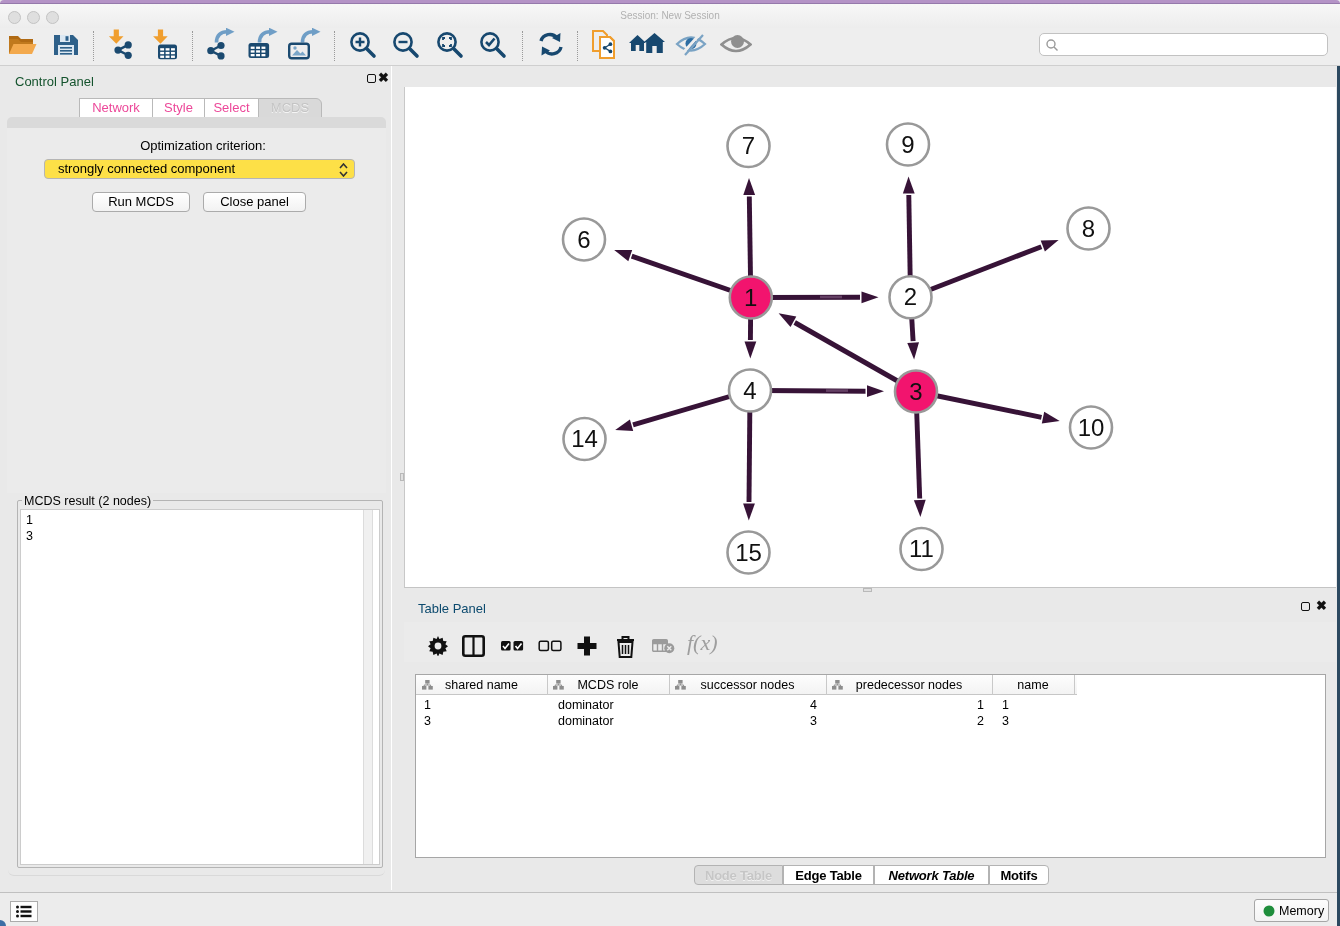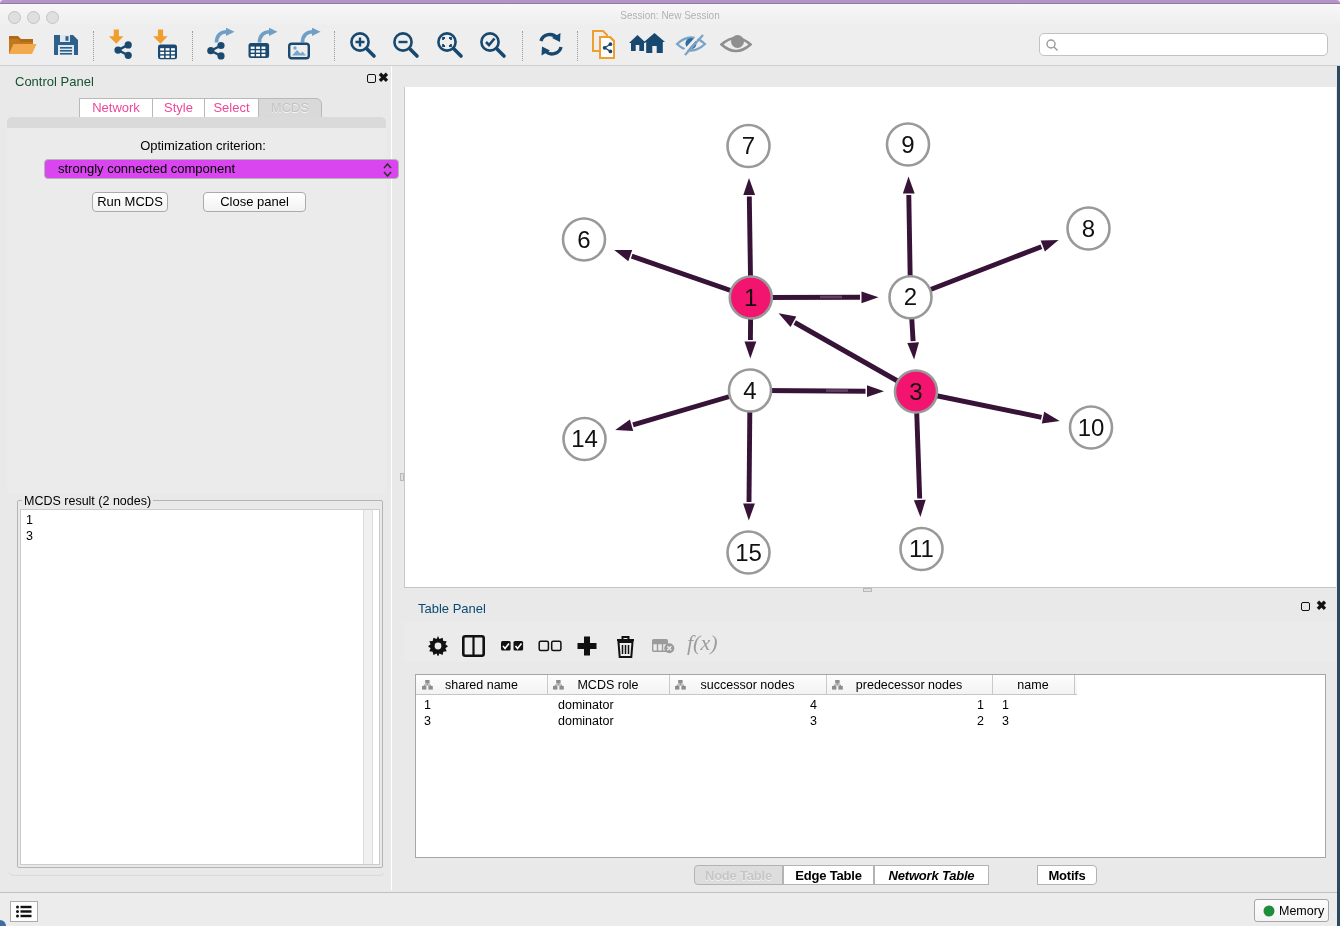--- a/index.html
+++ b/index.html
@@ -19,21 +19,21 @@
 #searchbox svg { position:absolute; left:5px; top:4px; }
 
 #cpanel { left:0; top:66px; width:392px; height:824px; background:#e9e9e9; border-right:1.5px solid #ffffff; }
 #cp-title { left:15px; top:8px; font-size:13px; color:#14532d; }
 .winbtn-sq { position:absolute; width:9px; height:9px; border:1.5px solid #111; border-radius:2px; }
 .winbtn-x { position:absolute; font-size:13px; font-weight:bold; color:#111; }
 .tabbtn { position:absolute; top:32px; height:20px; background:#fff; border:1px solid #b9b9b9; font-size:13px; color:#ec4899; text-align:center; line-height:18px; }
 #mcds-panel { left:7px; top:51px; width:379px; height:376px; background:#ebebeb; border-radius:5px 5px 0 0; }
 #mcds-band { left:7px; top:51px; width:379px; height:11px; background:#dadada; border-radius:5px 5px 0 0; }
 #opt-label { left:7px; top:72px; width:392px; text-align:center; font-size:13px; color:#000; }
-#dropdown { left:44px; top:93px; width:355px; height:20px; background:#d946ef; border:1px solid #b5b5b5; border-radius:4px; font-size:13px; line-height:18px; padding-left:13px; color:#000; }
+#dropdown { left:44px; top:93px; width:311px; height:20px; background:#fde047; border:1px solid #b5b5b5; border-radius:4px; font-size:13px; line-height:18px; padding-left:13px; color:#000; }
 .btn { position:absolute; height:20px; background:linear-gradient(#ffffff,#f2f2f2); border:1px solid #ababab; border-radius:4px; font-size:13px; color:#000; text-align:center; line-height:18px; }
 #groupbox { left:17px; top:434px; width:366px; height:368px; border:1px solid #b4b4b4; border-radius:2px; }
 #groupbox-label { left:22px; top:428px; font-size:12.5px; color:#000; background:#e9e9e9; padding:0 2px; }
 #mcds-text { left:20px; top:443px; width:360px; height:356px; background:#fff; border:1px solid #cccccc; font-size:12.5px; color:#000; padding:2px 0 0 5px; line-height:16px; }
 #mcds-scroll { left:363px; top:444px; width:10px; height:354px; background:#f0f0f0; border-left:1px solid #dcdcdc; border-right:1px solid #dcdcdc; }
 
 #netwin { left:404px; top:66px; width:932px; height:526px; }
 #net-titlebar { left:0; top:0; width:932px; height:21px; background:linear-gradient(#f5f5f5,#dedede); border-bottom:1px solid #b9b9b9; }
 #net-title { left:0; top:3px; width:932px; text-align:center; font-size:13px; color:#111; font-weight:bold;}
 #net-canvas { left:0; top:21px; width:932px; height:501px; background:#ffffff; border-left:1px solid #c8c8c8; border-bottom:1px solid #c4c4c4; }
@@ -224,21 +224,21 @@
     <div class="tabbtn" style="left:258px; width:64px; background:#d9d9d9; color:#c4c4c4; text-shadow:0 1px 0 #f5f5f5; border-radius:0 6px 0 0;">MCDS</div>
     <div id="mcds-panel" class="abs"></div>
     <div id="mcds-band" class="abs"></div>
     <div id="opt-label" class="abs">Optimization criterion:</div>
     <div id="dropdown" class="abs">strongly connected component
       <svg style="position:absolute; right:6px; top:3px;" width="9" height="14" viewBox="0 0 9 14">
           <path d="M1 5 L4.5 1 L8 5" fill="none" stroke="#333" stroke-width="1.6"></path>
           <path d="M1 9 L4.5 13 L8 9" fill="none" stroke="#333" stroke-width="1.6"></path>
         </svg>
     </div>
-    <div class="btn" style="left:92px; top:126px; width:76px;">Run MCDS</div>
+    <div class="btn" style="left:92px; top:126px; width:98px;">Run MCDS</div>
     <div class="btn" style="left:203px; top:126px; width:103px;">Close panel</div>
     <div class="abs" style="left:8px;top:803px;width:377px;height:7px;border-bottom:1.5px solid #d9d9d9;border-radius:0 0 6px 6px;"></div>
     <div id="groupbox" class="abs"></div>
     <div id="mcds-text" class="abs">1<br>3</div>
     <div id="mcds-scroll" class="abs"></div>
     <div id="groupbox-label" class="abs">MCDS result (2 nodes)</div>
   </div>
   <div id="netwin" class="abs">
     <div id="net-canvas" class="abs">
       <svg width="931" height="505" viewBox="0 0 931 505" style="position:absolute;left:0;top:0;">
@@ -392,21 +392,21 @@
       <div class="trow" style="left:586px;top:23px;">1</div>
       <div class="trow" style="left:8px;top:39px;">3</div>
       <div class="trow" style="left:142px;top:39px;">dominator</div>
       <div class="trow" style="left:361px;top:39px;width:40px;text-align:right;">3</div>
       <div class="trow" style="left:528px;top:39px;width:40px;text-align:right;">2</div>
       <div class="trow" style="left:586px;top:39px;">3</div>
     </div>
     <div class="btab" style="left:290px; width:89px; background:#ddd; color:#c6c6c6; text-shadow:0 1px 0 #f2f2f2; border-radius:4px 0 0 4px;">Node Table</div>
     <div class="btab" style="left:379px; width:91px;">Edge Table</div>
     <div class="btab" style="left:470px; width:115px;font-style:italic;">Network Table</div>
-    <div class="btab" style="left:585px; width:60px; border-radius:0 4px 4px 0;margin-left:48px;">Motifs</div>
+    <div class="btab" style="left:585px; width:60px; border-radius:0 4px 4px 0;">Motifs</div>
   </div>
   <div id="statusbar" class="abs">
     <div id="listbtn"><svg width="16" height="13" viewBox="0 0 16 13" style="margin:3px 0 0 5px;">
           <circle cx="1.5" cy="2" r="1.5" fill="#111"></circle>
           <circle cx="1.5" cy="6.5" r="1.5" fill="#111"></circle>
           <circle cx="1.5" cy="11" r="1.5" fill="#111"></circle>
           <rect x="4.5" y="0.8" width="11" height="2.4" fill="#111"></rect>
           <rect x="4.5" y="5.3" width="11" height="2.4" fill="#111"></rect>
           <rect x="4.5" y="9.8" width="11" height="2.4" fill="#111"></rect>
         </svg></div>

